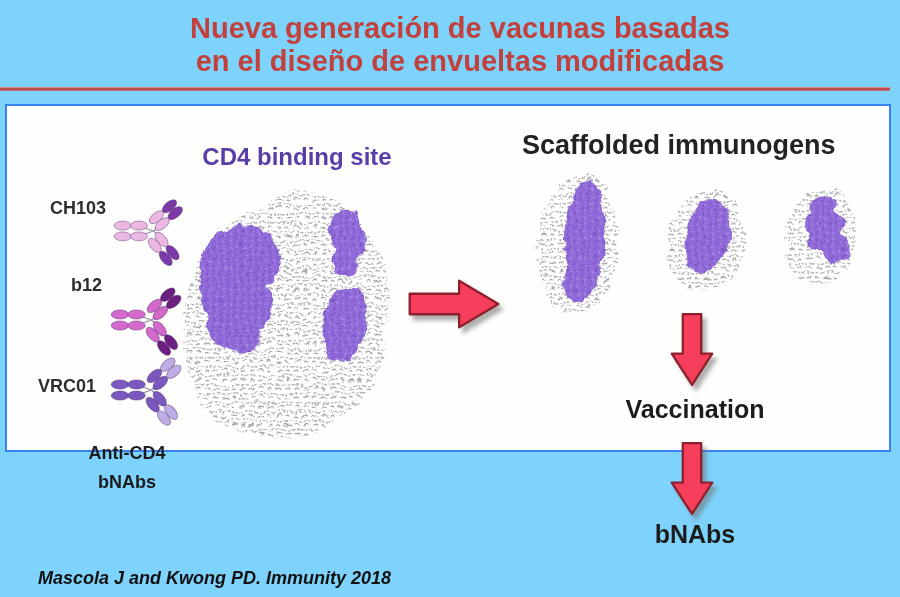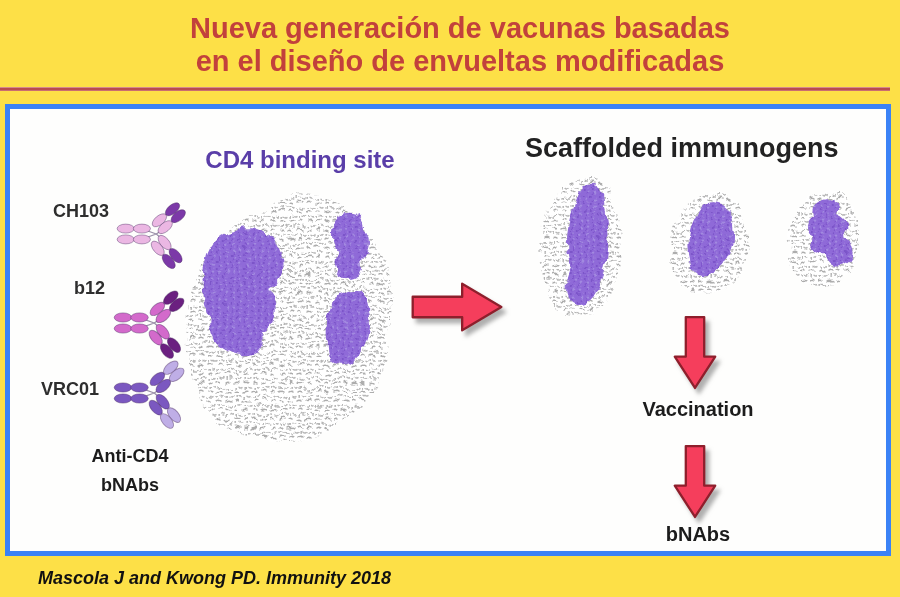--- a/index.html
+++ b/index.html
@@ -2,21 +2,21 @@
 <html><head>
 <meta charset="utf-8">
 <style>
   * { margin: 0; padding: 0; box-sizing: border-box; }
   html, body { background: #ffffff; }
   body { font-family: "Liberation Sans", sans-serif; }
   .slide {
     position: relative;
     width: 900px;
     height: 597px;
-    background: #fde047;
+    background: #7dd3fc;
     overflow: hidden;
   }
   .title {
     position: absolute;
     left: 0; top: 12px;
     width: 920px;
     text-align: center;
     color: #C2413C;
     font-weight: bold;
     font-size: 29px;
@@ -28,23 +28,23 @@
     left: 0; top: 87px;
     width: 890px;
     height: 4px;
     background: #B84C4F;
     border-top: 1px solid #D58A8C;
     border-bottom: 1px solid #C96E70;
   }
   .content-box {
     position: absolute;
     left: 5px; top: 104px;
-    width: 886px; height: 452px;
+    width: 886px; height: 348px;
     background: #FEFEFD;
-    border: 5px solid #3b82f6;
+    border: 2px solid #3b82f6;
   }
   .abs { position: absolute; }
   .cd4-label {
     left: 150px; top: 37px; width: 280px;
     text-align: center;
     color: #5A3EA8;
     font-weight: bold;
     font-size: 24px;
   }
   .ab-label {
@@ -66,21 +66,21 @@
     text-align: left;
     color: #222222;
     font-weight: bold;
     font-size: 27px;
   }
   .flow-label {
     left: 588px; width: 200px;
     text-align: center;
     color: #1C1C1C;
     font-weight: bold;
-    font-size: 20px;
+    font-size: 25px;
   }
   .arrow { filter: drop-shadow(4px 5px 2px rgba(110,110,110,0.55)); overflow: visible; }
   .citation {
     position: absolute;
     left: 38px; top: 560px;
     color: #111111;
     font-weight: bold;
     font-style: italic;
     font-size: 18px;
     margin-top: 8px;

